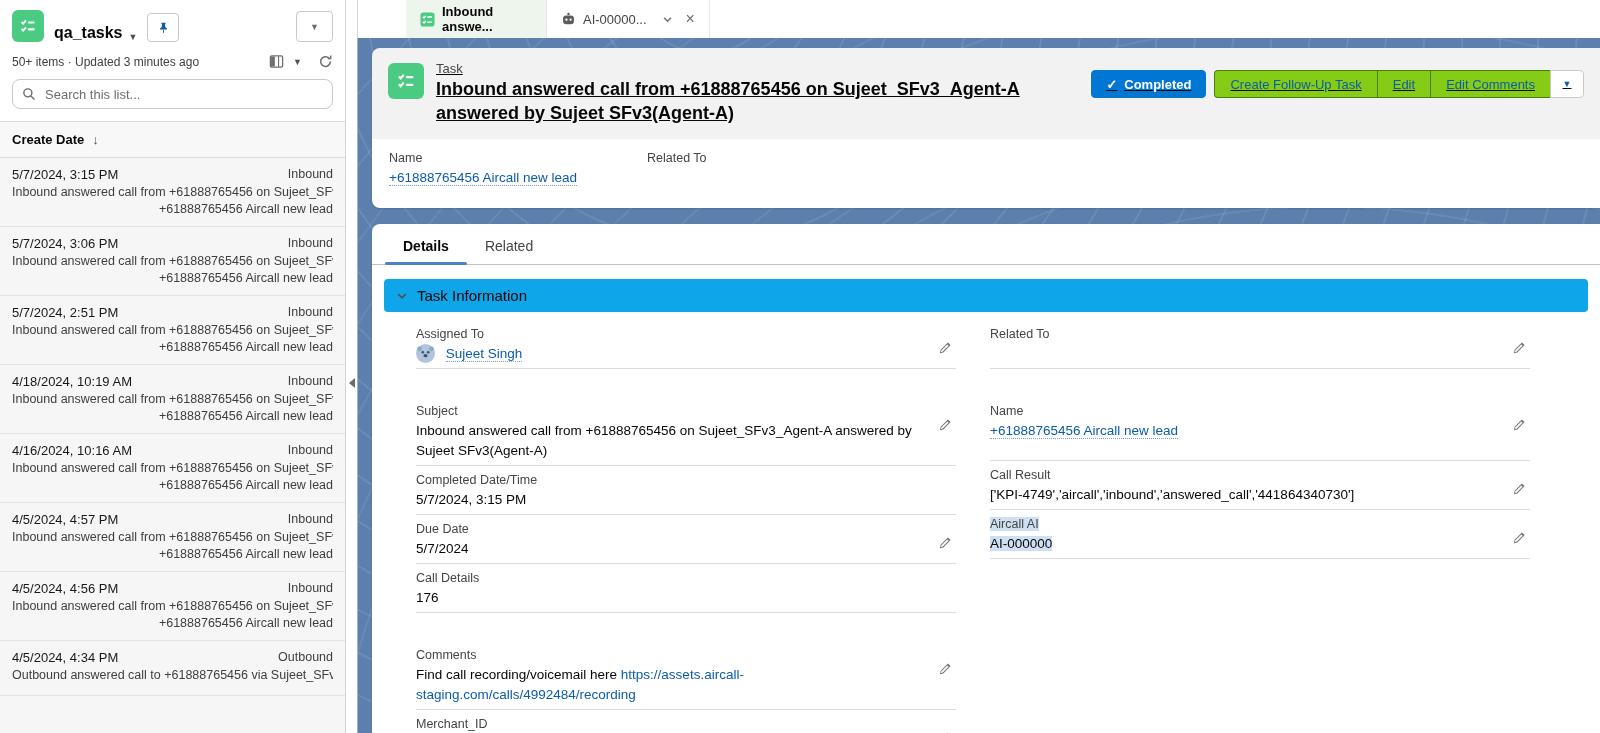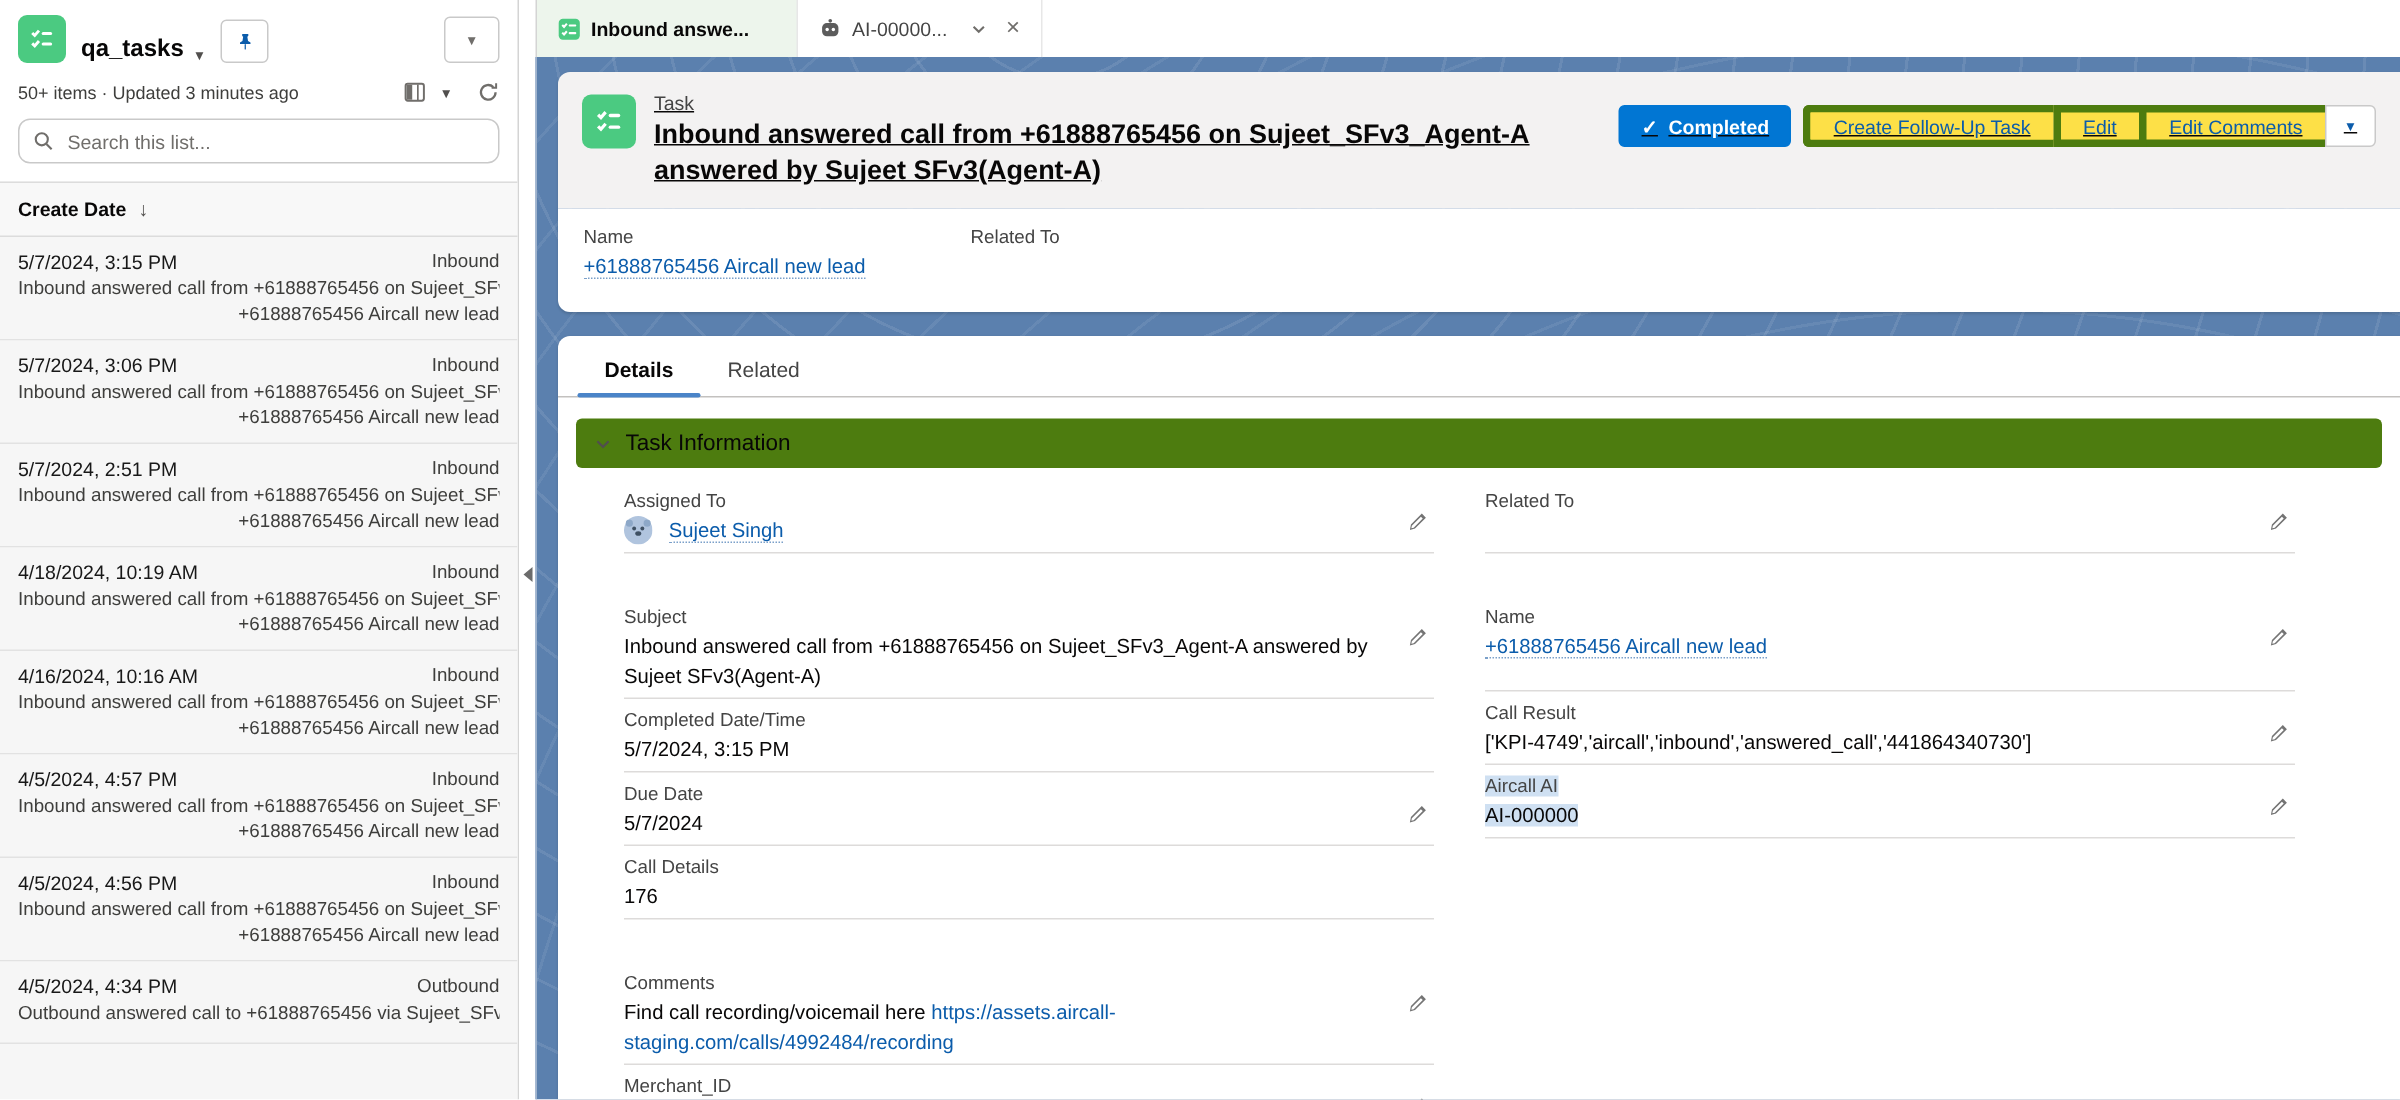--- a/index.html
+++ b/index.html
@@ -38,59 +38,59 @@
   .li-rel { color:#3e3e3c; text-align:right; }
 
   
   .gutter { position:absolute; left:347px; top:0; width:10px; height:733px; background:#fff; }
   .collapse-handle { position:absolute; top:378px; left:2px; width:0; height:0; border-top:5px solid transparent; border-bottom:5px solid transparent; border-right:6px solid #6b6b6b; cursor:pointer; }
 
   
   .main { position:absolute; left:357px; top:0; right:0; height:733px; }
   .tabbar { height:38px; background:#fff; display:flex; align-items:stretch; border-left:1px solid #d4d4d4; }
   .wtab { display:flex; align-items:center; gap:7px; padding:0 14px; font-size:13px; color:#444; cursor:pointer; border-right:1px solid #e7e7e7; }
-  .wtab.active { background:#edf5ec; color:#080707; font-weight:bold; width:174px; }
+  .wtab.active { background:#edf5ec; color:#080707; font-weight:bold; width:141px;margin-left:48px; }
   .wtab .ticon { display:inline-flex; }
   .wtab-close { font-size:16px; color:#706e6b; margin-left:6px; line-height:1; }
   .canvas { position:absolute; top:38px; left:0; right:0; bottom:0;
     background:
       repeating-radial-gradient(circle at 28% -60px, rgba(255,255,255,0) 0 36px, rgba(255,255,255,.09) 36px 38px),
       repeating-radial-gradient(circle at 78% 130%, rgba(255,255,255,0) 0 44px, rgba(255,255,255,.07) 44px 46px),
       var(--canvas_blue,#5b80ae);
     border-left:1px solid #9fb3cd; }
 
   
   .header-card { position:absolute; left:14px; top:10px; right:0; border-radius:8px 0 0 8px; overflow:hidden; box-shadow:0 1px 2px rgba(0,0,0,.15); }
   .hc-top { background:#f3f2f2; padding:13px 16px 14px 16px; display:flex; align-items:flex-start; gap:12px;text-decoration:underline; }
   .rec-icon { width:36px; height:36px; border-radius:6px; background:var(--task_green,#4bca81); display:inline-flex; align-items:center; justify-content:center; flex:0 0 auto; margin-top:2px; }
   .hc-entity { font-size:13px; color:#444; margin-bottom:1px; }
   .hc-title { font-size:18px; font-weight:bold; line-height:24px; color:#080707; max-width:660px; }
   .hc-actions { margin-left:auto; display:flex; align-items:center; gap:8px; margin-top:9px; white-space:nowrap; }
   .btn { font-family:inherit; font-size:13px; height:28px; border-radius:4px; cursor:pointer; }
   .btn-brand { background:var(--brand_blue,#0176d3); border:1px solid var(--brand_blue,#0176d3); color:#fff; padding:0 14px; display:inline-flex; align-items:center; gap:7px; font-weight:bold;}
   .btn-group { display:inline-flex; }
-  .btn-neutral { background:#fde047; border:5px solid #4d7c0f; color:var(--link_blue,#0b5cab); padding:0 15px; }
+  .btn-neutral { background:#84cc16; border:1px solid #4d7c0f; color:var(--link_blue,#0b5cab); padding:0 15px; }
   .btn-group .btn-neutral { border-radius:0; border-right-width:0; }
   .btn-group .btn-neutral:first-child { border-radius:4px 0 0 4px; }
   .btn-caret { background:#fff; border:1px solid #c9c9c9; border-radius:0 4px 4px 0; width:34px; color:var(--link_blue,#0b5cab); font-size:9px; }
   .hc-bottom { background:#fff; padding:12px 16px 19px 17px; display:flex; }
   .hl-field { width:258px; }
   .hl-label { font-size:12.5px; color:#444; margin-bottom:5px; }
   .hl-value { font-size:13.5px; min-height:19px; }
 
   a.slink { color:var(--link_blue,#0b5cab); text-decoration:none; cursor:pointer; }
   a.slink.dotted { border-bottom:1px dotted #7ba0c9; }
 
   
   .details-card { position:absolute; left:14px; top:186px; right:0; bottom:0; background:#fff; border-radius:8px 0 0 0; box-shadow:0 1px 2px rgba(0,0,0,.15); }
   .dt-tabs { display:flex; padding-left:13px; border-bottom:1px solid #c3c1bf; }
   .dtab { padding:14px 18px 10px 18px; font-size:14px; color:#444; cursor:pointer; position:relative; }
   .dtab.active { font-weight:bold; color:#080707; }
   .dtab.active::after { content:""; position:absolute; left:0; right:0; bottom:-1px; height:3px; background:var(--detail_tab_accent,#4a84c8); border-radius:2px; }
-  .section-head { margin:14px 12px 0 12px; background:#4d7c0f; border-radius:4px; padding:8px 12px; display:flex; align-items:center; gap:9px; cursor:pointer; }
+  .section-head { margin:14px 12px 0 12px; background:#0ea5e9; border-radius:4px; padding:8px 12px; display:flex; align-items:center; gap:9px; cursor:pointer; }
   .section-title { font-size:15px; color:#080707; }
   .fields { display:flex; padding:8px 70px 0 44px; gap:34px; }
   .fcol { flex:1; min-width:0; }
   .field { position:relative; border-bottom:1px solid #dddbda; padding:7px 0 4px 0; min-height:45px; }
   .field.tall { min-height:64px;margin-top:28px; }
   .f-label { font-size:12.5px; color:#444; margin-bottom:3px; }
   .f-label .hl, .f-value .hl { background:var(--selection_blue,#cfe0f2); }
   .f-value { font-size:13.5px; color:#080707; line-height:20px; padding-right:34px; min-height:20px; word-break:break-word; }
   .pencil { position:absolute; right:4px; top:21px; background:none; border:none; cursor:pointer; padding:0; }
   .avatar { display:inline-flex; vertical-align:-5px; margin-right:7px; }

